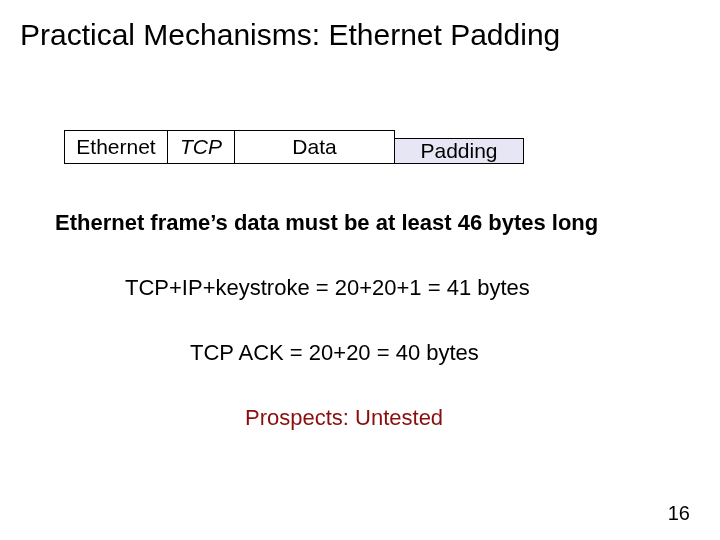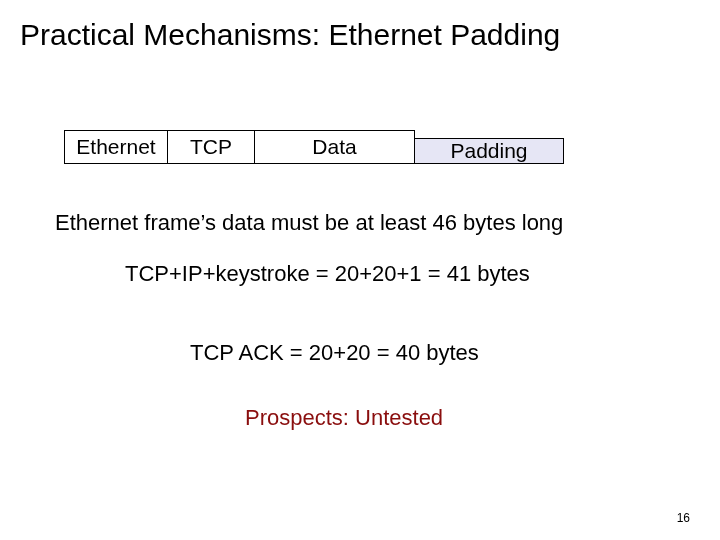--- a/index.html
+++ b/index.html
@@ -34,37 +34,37 @@
     border: 1px solid #000;
     display: flex;
     align-items: center;
     justify-content: center;
     box-sizing: border-box;
     margin-left: -1px;
   }
   .packet .cell:first-child { margin-left: 0; }
   .c-eth  { width: 104px; }
   .c-ip   { width: 50px; }
-  .c-tcp  { width: 88px; }
+  .c-tcp  { width: 68px; font-style: italic; }
   .c-data { width: 161px; }
-  .c-pad  { width: 150px; background: #e6e6f5; margin-top: 8px; }
+  .c-pad  { width: 130px; background: #e6e6f5; margin-top: 8px; }
   .line {
     position: absolute;
     font-size: 22px;
     white-space: nowrap;
   }
-  .l1 { top: 210px; left: 55px; }
-  .l2 { top: 261px; left: 125px; }
+  .l1 { top: 210px; left: 55px; font-weight: bold; }
+  .l2 { top: 275px; left: 125px; }
   .l3 { top: 340px; left: 190px; }
   .l4 { top: 405px; left: 245px; color: #8a0e0e; }
   .pagenum {
     position: absolute;
     bottom: 15px;
     right: 30px;
-    font-size: 12px;
+    font-size: 20px;
   }
 </style>
 </head>
 <body>
 
 <div class="title">Practical Mechanisms: Ethernet Padding</div>
 
 <div class="packet">
   <div class="cell c-eth">Ethernet</div>
   <div class="cell c-tcp">TCP</div>

